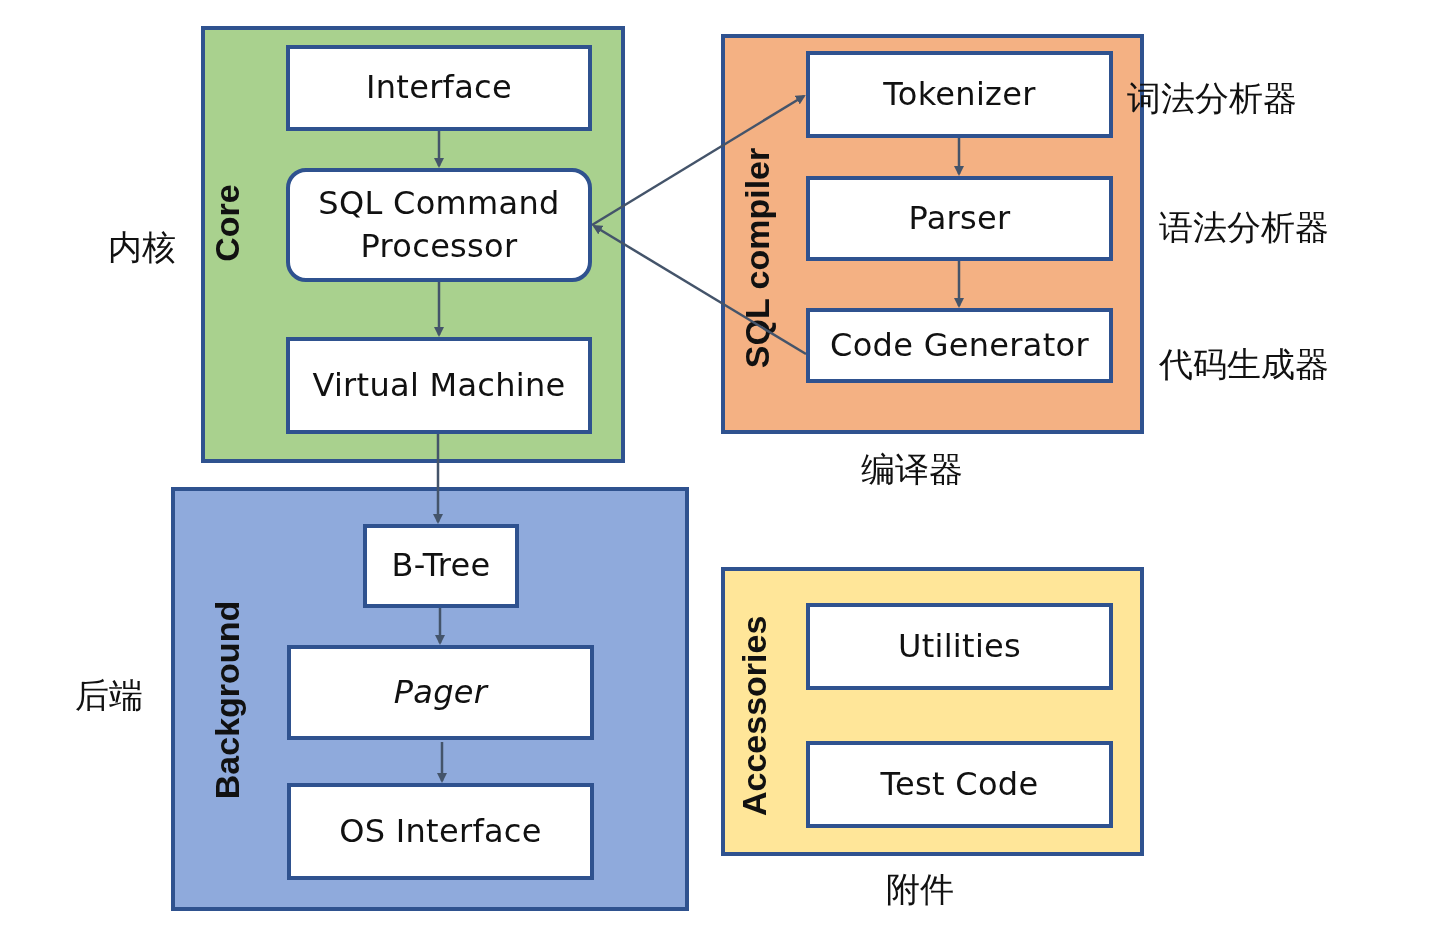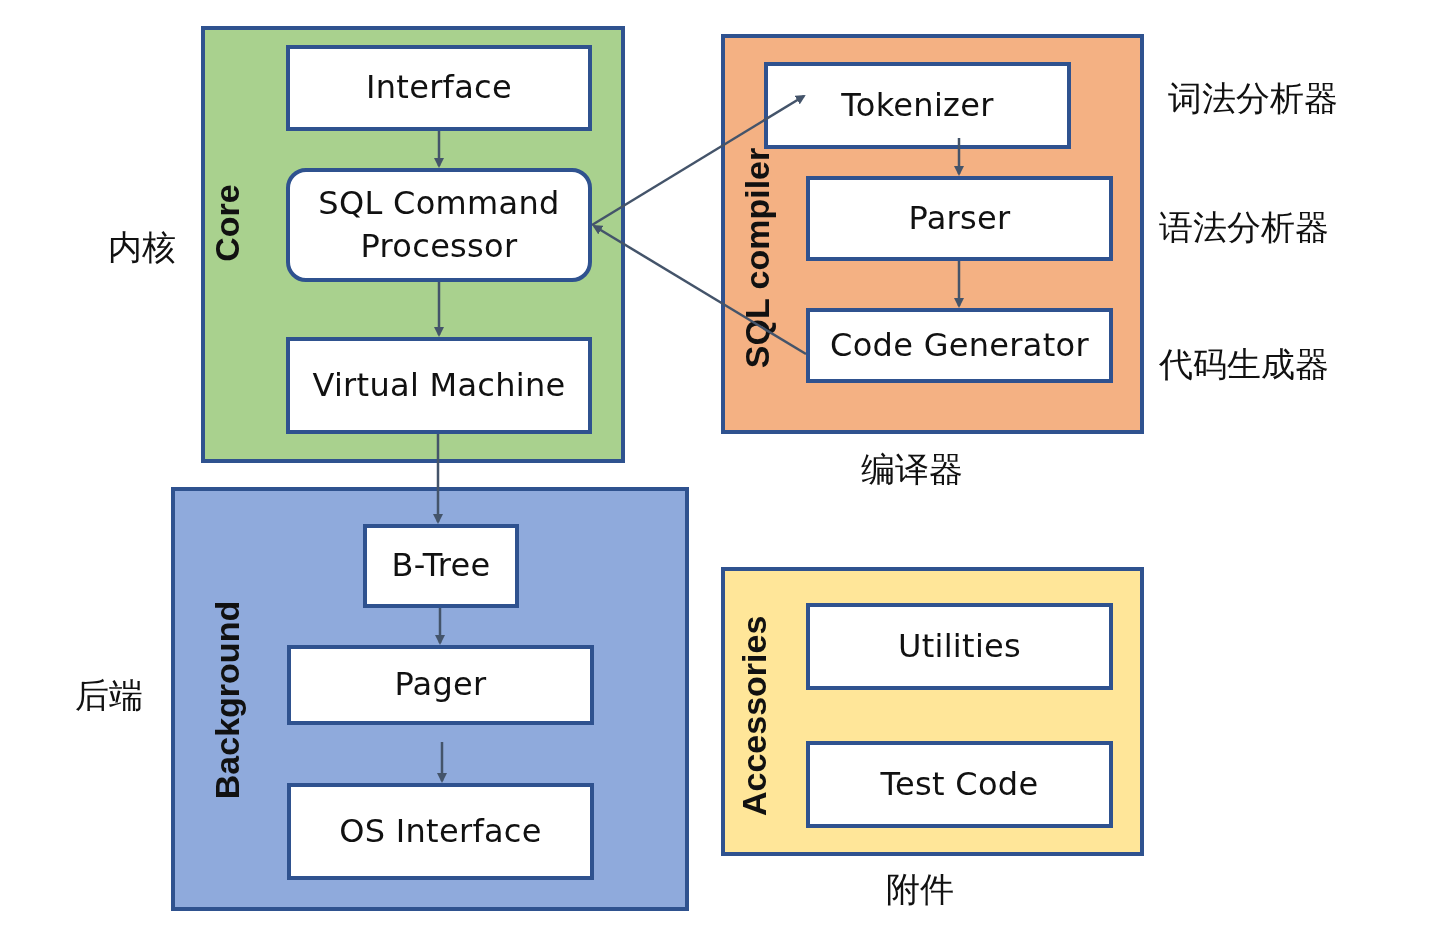--- a/index.html
+++ b/index.html
@@ -30,36 +30,36 @@
 
 <div class="vlabel" style="left:168px; top:203px; width:120px; height:40px;">Core</div>
 <div class="vlabel" style="left:643px; top:238px; width:230px; height:40px;">SQL compiler</div>
 <div class="vlabel" style="left:113px; top:680px; width:230px; height:40px;">Background</div>
 <div class="vlabel" style="left:655px; top:696px; width:200px; height:40px;">Accessories</div>
 
 <div class="box" style="left:286px; top:45px; width:306px; height:86px;">Interface</div>
 <div class="box" style="left:286px; top:168px; width:306px; height:114px; padding:0 28px;border-radius:20px;">SQL Command Processor</div>
 <div class="box" style="left:286px; top:337px; width:306px; height:97px;">Virtual Machine</div>
 
-<div class="box" style="left:764px; top:51px; width:307px; height:87px;margin-top:11px;">Tokenizer</div>
+<div class="box" style="left:806px; top:51px; width:307px; height:87px;">Tokenizer</div>
 <div class="box" style="left:806px; top:176px; width:307px; height:85px;text-align:center;">Parser</div>
 <div class="box" style="left:806px; top:308px; width:307px; height:75px;">Code Generator</div>
 
 <div class="box" style="left:363px; top:524px; width:156px; height:84px;">B-Tree</div>
-<div class="box" style="left:287px; top:645px; width:307px; height:80px;">Pager</div>
+<div class="box" style="left:287px; top:645px; width:307px; height:95px;font-style:italic;">Pager</div>
 <div class="box" style="left:287px; top:783px; width:307px; height:97px;">OS Interface</div>
 
 <div class="box" style="left:806px; top:603px; width:307px; height:87px;">Utilities</div>
 <div class="box" style="left:806px; top:741px; width:307px; height:87px;">Test Code</div>
 
 <div class="cn" style="left:108px; top:225px;">内核</div>
 <div class="cn" style="left:75px; top:673px;">后端</div>
 <div class="cn" style="left:861px; top:447px;">编译器</div>
 <div class="cn" style="left:886px; top:867px;">附件</div>
-<div class="cn" style="left:1168px; top:76px;">词法分析器</div>
+<div class="cn" style="left:1127px; top:76px;">词法分析器</div>
 <div class="cn" style="left:1159px; top:205px;">语法分析器</div>
 <div class="cn" style="left:1159px; top:342px;">代码生成器</div>
 
 <svg class="arrows" viewBox="0 0 1437 937">
   <defs>
     <marker id="ah" markerWidth="10" markerHeight="10" refX="8" refY="5" orient="auto" markerUnits="userSpaceOnUse">
       <path d="M0,0 L10,5 L0,10 z" fill="#44546A"></path>
     </marker>
   </defs>
   <line x1="439" y1="131" x2="439" y2="166" stroke="#44546A" stroke-width="2.5" marker-end="url(#ah)"></line>

